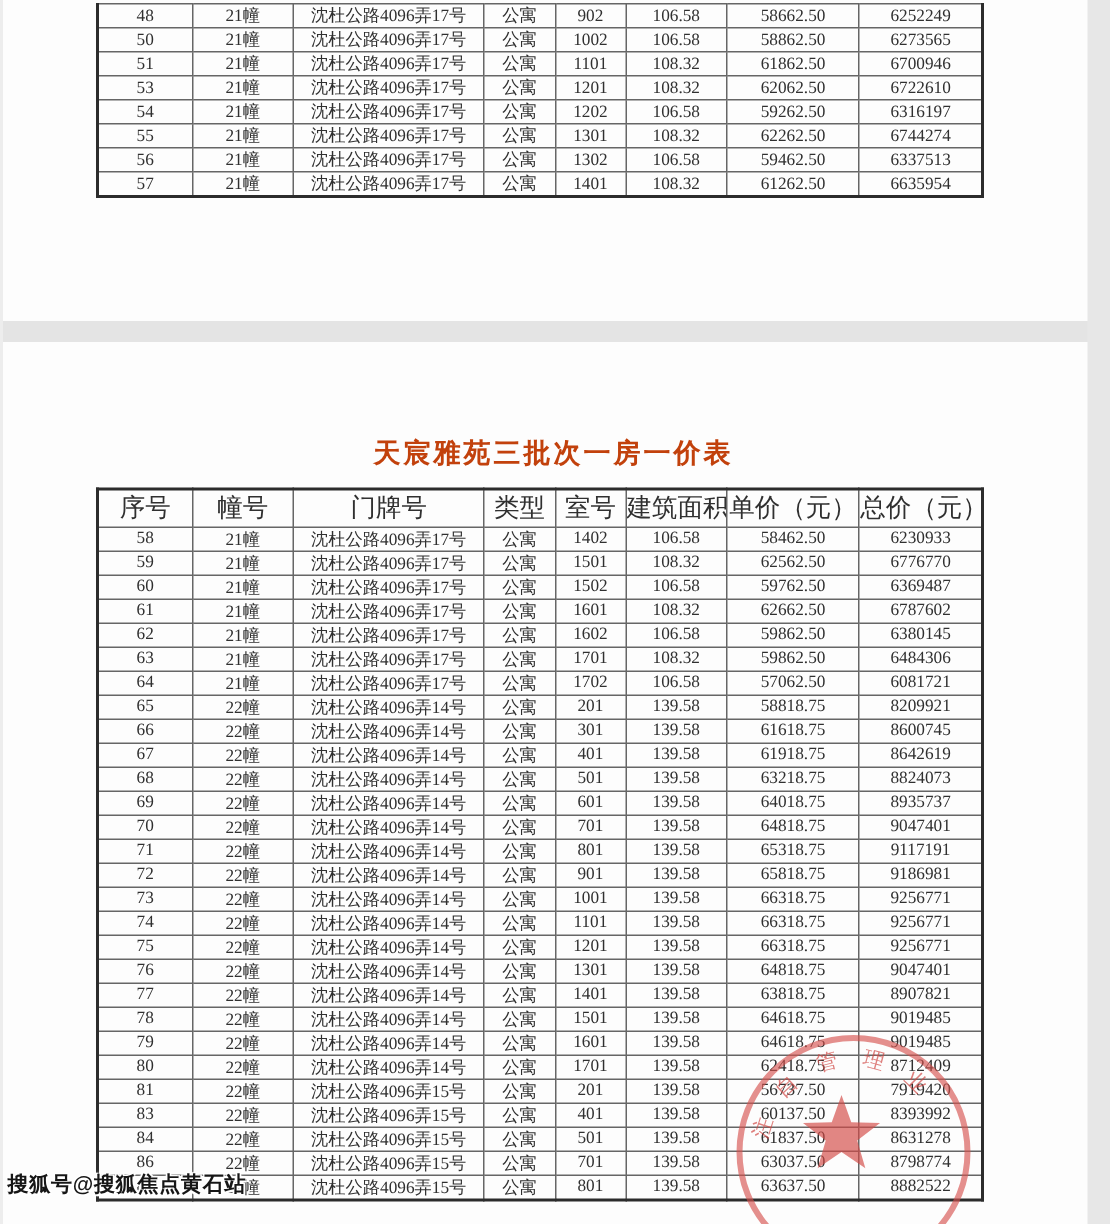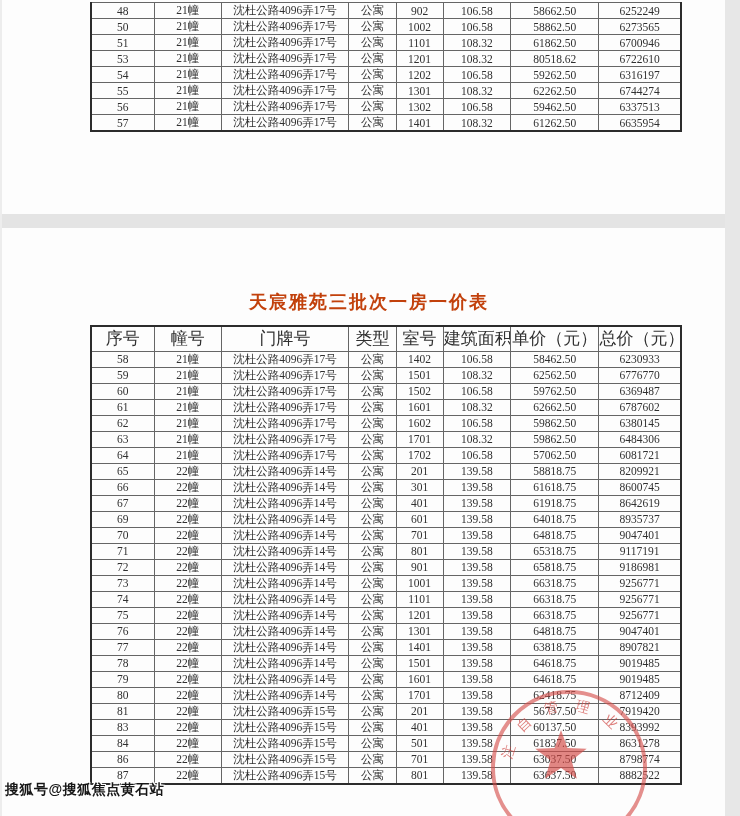--- a/index.html
+++ b/index.html
@@ -1,21 +1,21 @@
 <!DOCTYPE html>
 <html><head>
 <meta charset="utf-8">
 <style>
   html,body{margin:0;padding:0;background:#fdfdfd;}
   .screen{position:relative;width:740px;height:816px;overflow:hidden;
           font-family:"Liberation Serif","DejaVu Serif",serif;color:#303030;background:#fdfdfd;}
   .edge-left{position:absolute;left:0;top:0;width:2px;height:816px;background:#ededed;}
   .edge-right{position:absolute;left:725px;top:0;width:15px;height:816px;background:#e7e7e7;}
   .page-separator{position:absolute;left:0;top:214px;width:740px;height:14px;background:#e4e4e4;}
-  .price-table{position:absolute;left:90px;width:592px;border-collapse:collapse;table-layout:fixed;
+  .price-table{position:absolute;left:64px;width:592px;border-collapse:collapse;table-layout:fixed;
                border:2px solid #2c2c2c;font-size:11.5px;}
   .price-table.cut-top{border-top-width:1px;border-top-color:#606060;}
   .price-table td,.price-table th{border:1px solid #666;text-align:center;vertical-align:middle;
                padding:0;overflow:hidden;white-space:nowrap;font-weight:normal;}
   #table-upper{top:2px;}
   #table-upper tr{height:15px;}
   #table-lower{top:325px;}
   #table-lower thead tr{height:25px;font-size:17px;}
   #table-lower tbody tr{height:14.8px;}
   .doc-title{position:absolute;left:73px;top:290px;width:592px;text-align:center;
@@ -73,21 +73,21 @@
           <td>61862.50</td>
           <td>6700946</td>
         </tr>
         <tr>
           <td>53</td>
           <td>21幢</td>
           <td>沈杜公路4096弄17号</td>
           <td>公寓</td>
           <td>1201</td>
           <td>108.32</td>
-          <td>80518.62</td>
+          <td>62062.50</td>
           <td>6722610</td>
         </tr>
         <tr>
           <td>54</td>
           <td>21幢</td>
           <td>沈杜公路4096弄17号</td>
           <td>公寓</td>
           <td>1202</td>
           <td>106.58</td>
           <td>59262.50</td>
@@ -248,20 +248,30 @@
           <td>67</td>
           <td>22幢</td>
           <td>沈杜公路4096弄14号</td>
           <td>公寓</td>
           <td>401</td>
           <td>139.58</td>
           <td>61918.75</td>
           <td>8642619</td>
         </tr>
         <tr>
+          <td>68</td>
+          <td>22幢</td>
+          <td>沈杜公路4096弄14号</td>
+          <td>公寓</td>
+          <td>501</td>
+          <td>139.58</td>
+          <td>63218.75</td>
+          <td>8824073</td>
+        </tr>
+        <tr>
           <td>69</td>
           <td>22幢</td>
           <td>沈杜公路4096弄14号</td>
           <td>公寓</td>
           <td>601</td>
           <td>139.58</td>
           <td>64018.75</td>
           <td>8935737</td>
         </tr>
         <tr>

